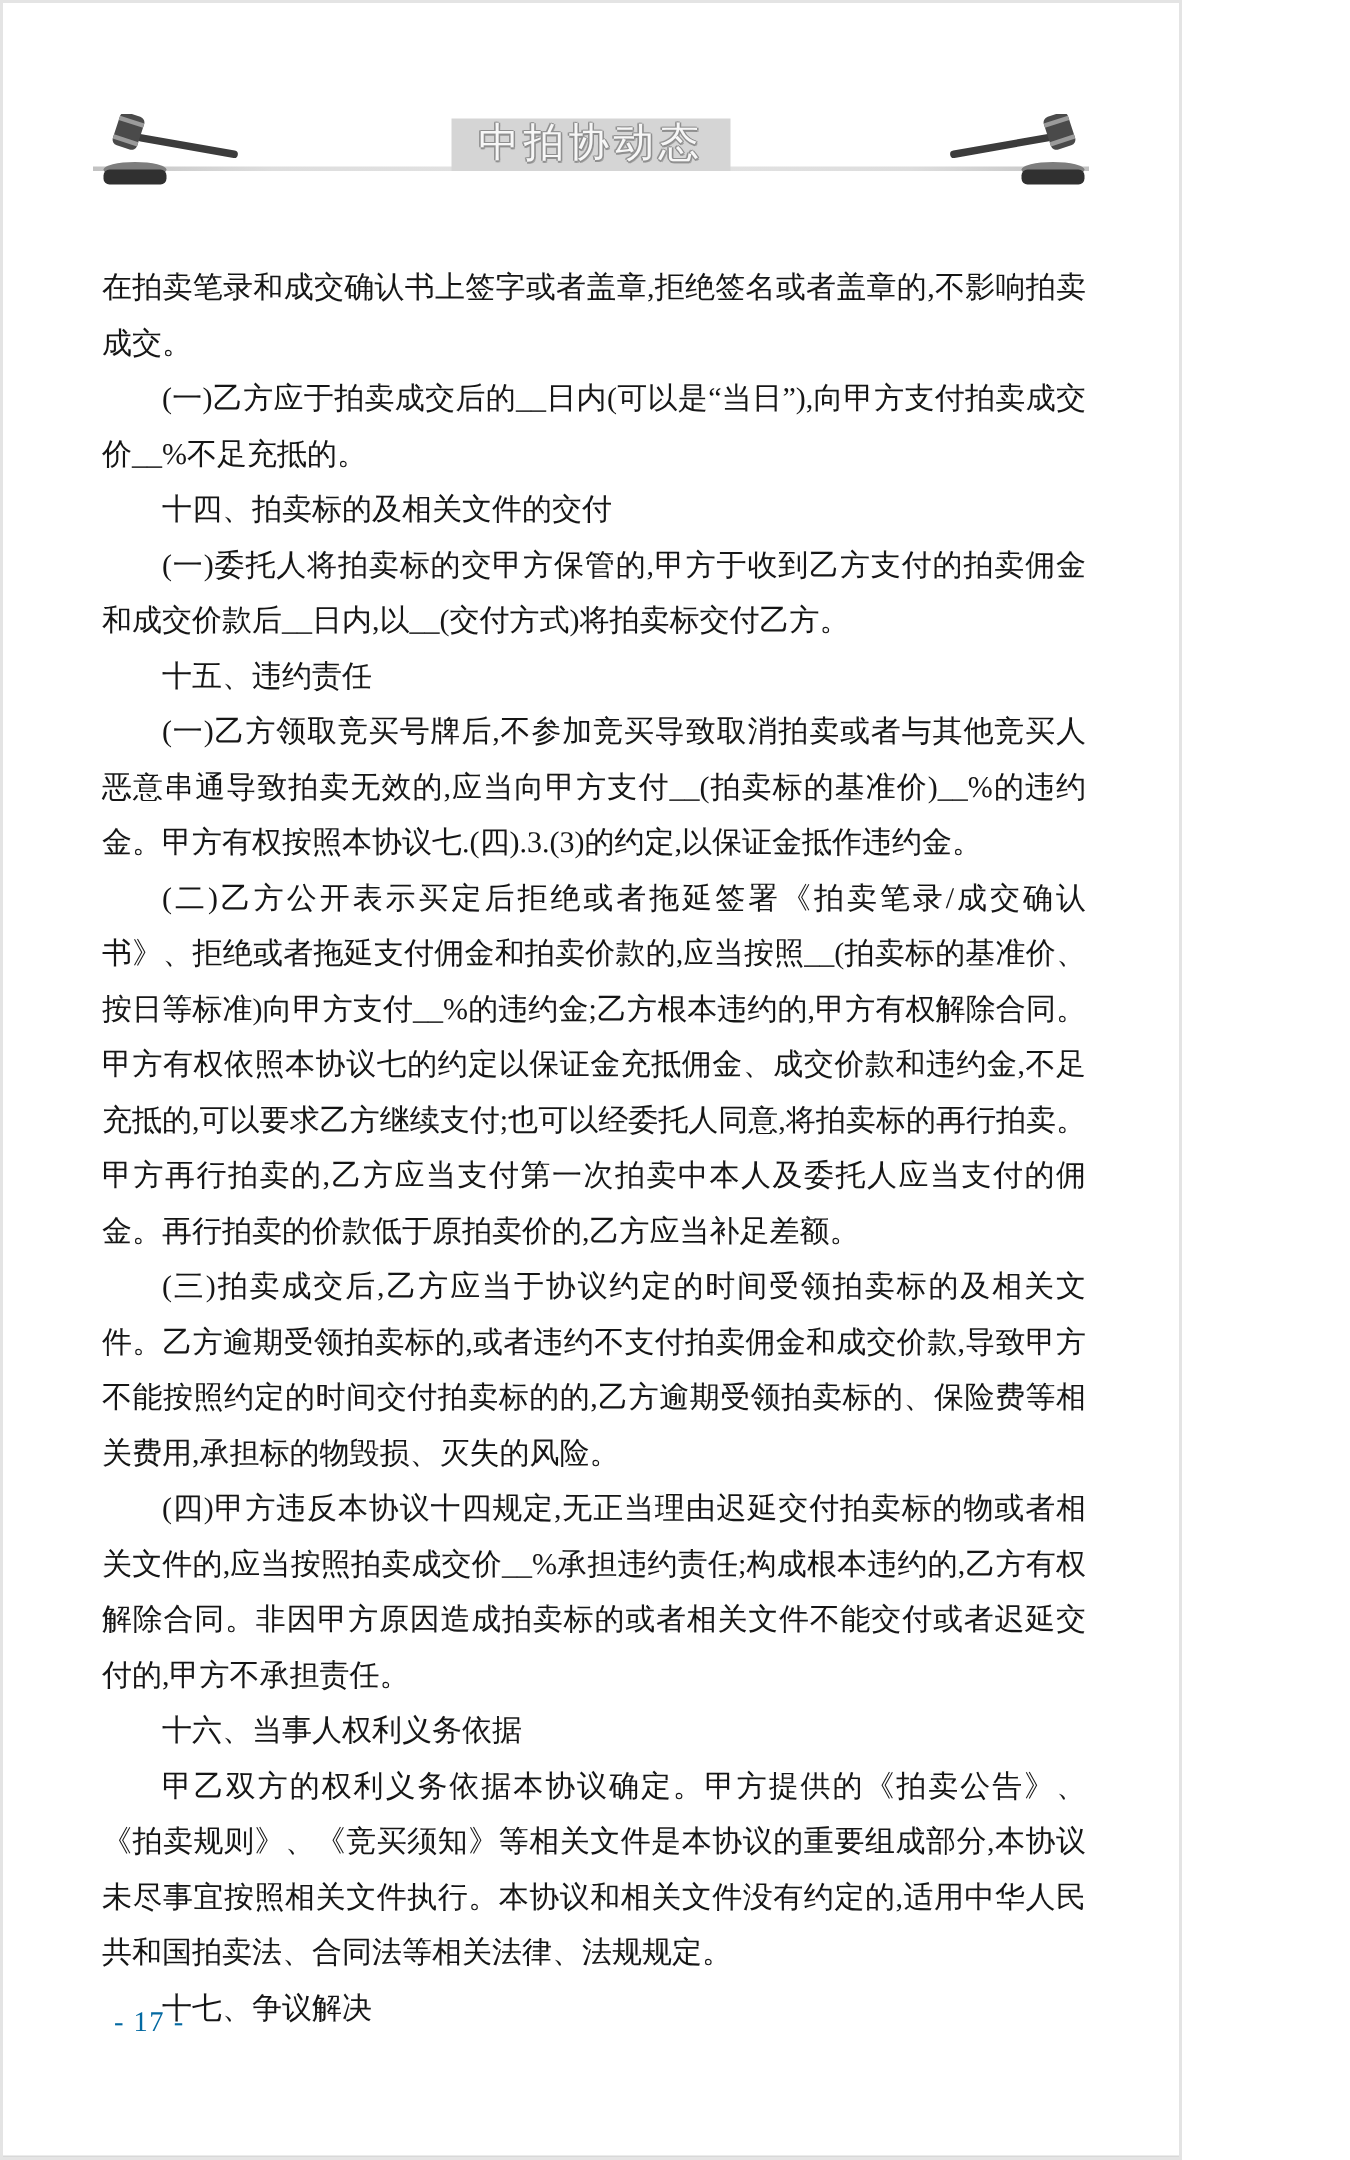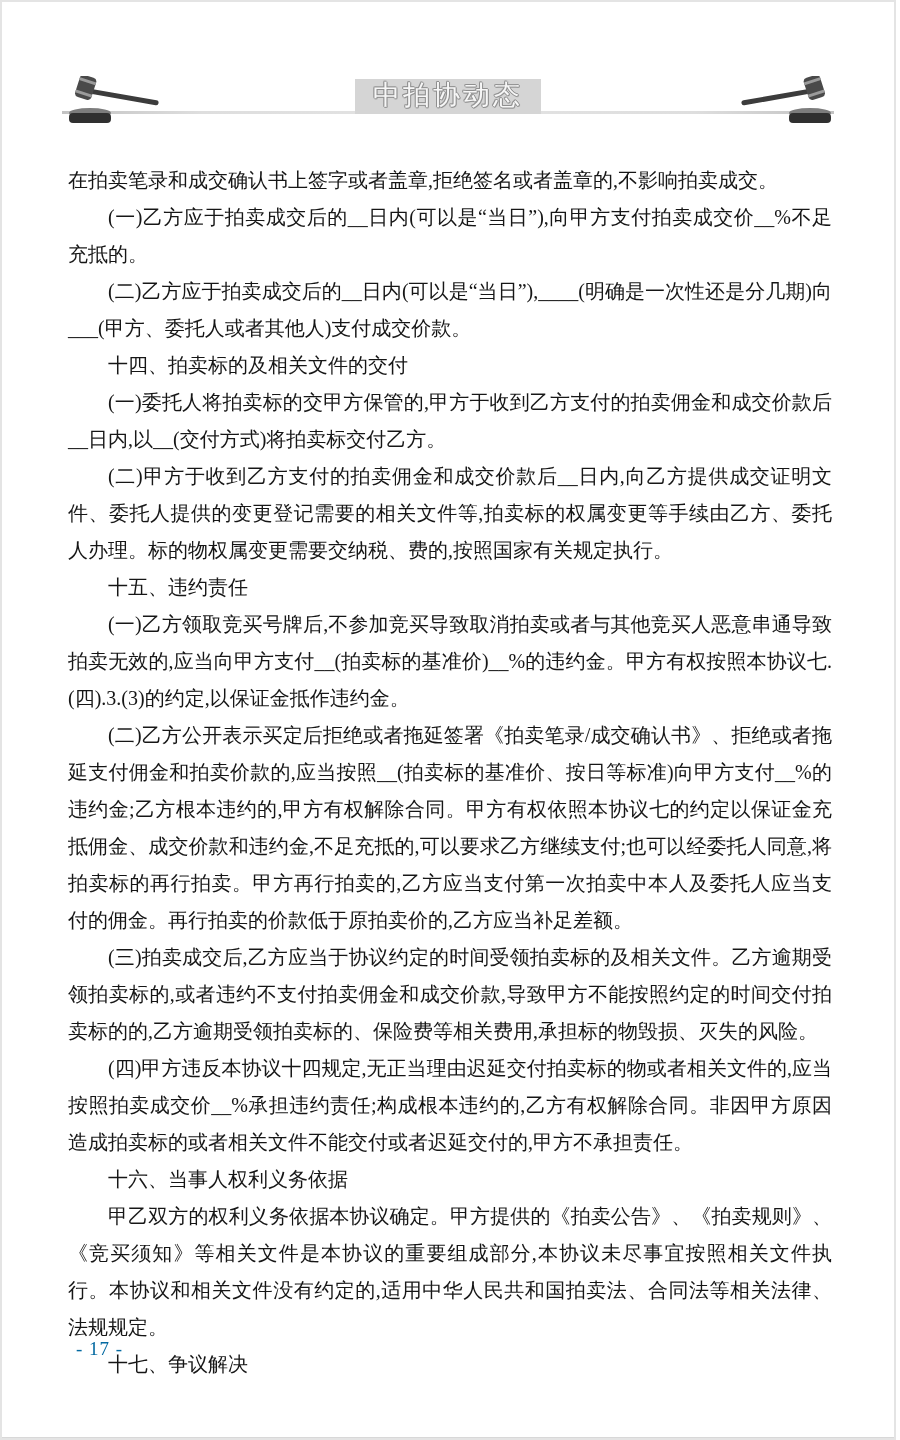--- a/index.html
+++ b/index.html
@@ -2,21 +2,21 @@
 <html><head>
 <meta charset="utf-8">
 <style>
   html, body {
     margin: 0;
     padding: 0;
     background: #ffffff;
   }
   .page {
     position: relative;
-    width: 896px;
+    width: 788px;
     height: 1440px;
     background: #ffffff;
     box-shadow: inset 0 0 0 2px #e4e4e4, inset 0 -3px 0 #d8d8d8;
     font-family: "Liberation Serif", "DejaVu Serif", serif;
     color: #161616;
     overflow: hidden;
   }
   
   .header-rule {
     position: absolute;
@@ -56,21 +56,21 @@
     left: 68px;
     right: 64px;
     font-size: 20px;
     line-height: 37px;
     text-align: justify;
   }
   .doc-body p {
     margin: 0;
     text-indent: 2em;
   }
-  .doc-body p.no-indent { text-indent: 0; }
+  .doc-body p.no-indent { text-indent: 0; margin-top: 12px; }
   
   .page-number {
     position: absolute;
     left: 76px;
     top: 1338px;
     font-size: 19px;
     letter-spacing: 1px;
     color: #0369a1;
   }
 </style>
@@ -101,24 +101,22 @@
     </g>
     <ellipse cx="26" cy="37" rx="21" ry="5" fill="#7d7d7d"></ellipse>
     <rect x="5" y="37" width="42" height="10" rx="4" fill="#303030"></rect>
   </svg>
 
   <div class="title-box">中拍协动态</div>
 
   <div class="doc-body">
       <p class="no-indent">在拍卖笔录和成交确认书上签字或者盖章,拒绝签名或者盖章的,不影响拍卖成交。</p>
       <p>(一)乙方应于拍卖成交后的__日内(可以是“当日”),向甲方支付拍卖成交价__%不足充抵的。</p>
-      <p>(二)乙方应于拍卖成交后的__日内(可以是“当日”),____(明确是一次性还是分几期)向___(甲方、委托人或者其他人)支付成交价款。</p>
       <p>十四、拍卖标的及相关文件的交付</p>
       <p>(一)委托人将拍卖标的交甲方保管的,甲方于收到乙方支付的拍卖佣金和成交价款后__日内,以__(交付方式)将拍卖标交付乙方。</p>
-      <p>(二)甲方于收到乙方支付的拍卖佣金和成交价款后__日内,向乙方提供成交证明文件、委托人提供的变更登记需要的相关文件等,拍卖标的权属变更等手续由乙方、委托人办理。标的物权属变更需要交纳税、费的,按照国家有关规定执行。</p>
       <p>十五、违约责任</p>
       <p>(一)乙方领取竞买号牌后,不参加竞买导致取消拍卖或者与其他竞买人恶意串通导致拍卖无效的,应当向甲方支付__(拍卖标的基准价)__%的违约金。甲方有权按照本协议七.(四).3.(3)的约定,以保证金抵作违约金。</p>
       <p>(二)乙方公开表示买定后拒绝或者拖延签署《拍卖笔录/成交确认书》、拒绝或者拖延支付佣金和拍卖价款的,应当按照__(拍卖标的基准价、按日等标准)向甲方支付__%的违约金;乙方根本违约的,甲方有权解除合同。甲方有权依照本协议七的约定以保证金充抵佣金、成交价款和违约金,不足充抵的,可以要求乙方继续支付;也可以经委托人同意,将拍卖标的再行拍卖。甲方再行拍卖的,乙方应当支付第一次拍卖中本人及委托人应当支付的佣金。再行拍卖的价款低于原拍卖价的,乙方应当补足差额。</p>
       <p>(三)拍卖成交后,乙方应当于协议约定的时间受领拍卖标的及相关文件。乙方逾期受领拍卖标的,或者违约不支付拍卖佣金和成交价款,导致甲方不能按照约定的时间交付拍卖标的的,乙方逾期受领拍卖标的、保险费等相关费用,承担标的物毁损、灭失的风险。</p>
       <p>(四)甲方违反本协议十四规定,无正当理由迟延交付拍卖标的物或者相关文件的,应当按照拍卖成交价__%承担违约责任;构成根本违约的,乙方有权解除合同。非因甲方原因造成拍卖标的或者相关文件不能交付或者迟延交付的,甲方不承担责任。</p>
       <p>十六、当事人权利义务依据</p>
       <p>甲乙双方的权利义务依据本协议确定。甲方提供的《拍卖公告》、《拍卖规则》、《竞买须知》等相关文件是本协议的重要组成部分,本协议未尽事宜按照相关文件执行。本协议和相关文件没有约定的,适用中华人民共和国拍卖法、合同法等相关法律、法规规定。</p>
       <p>十七、争议解决</p>
     </div>
 

